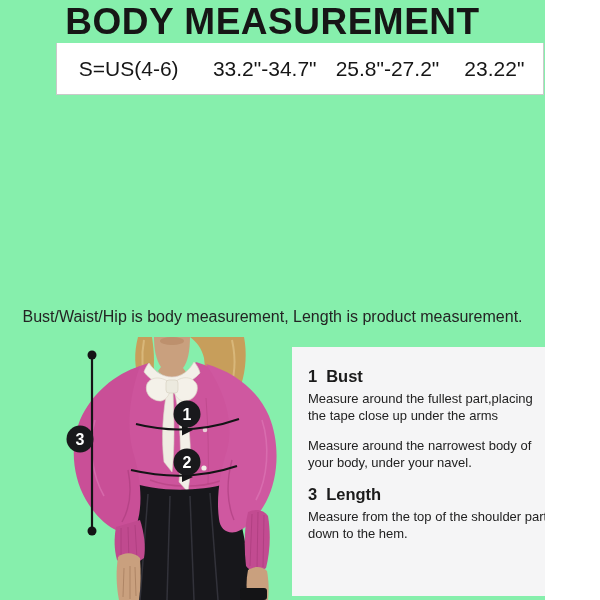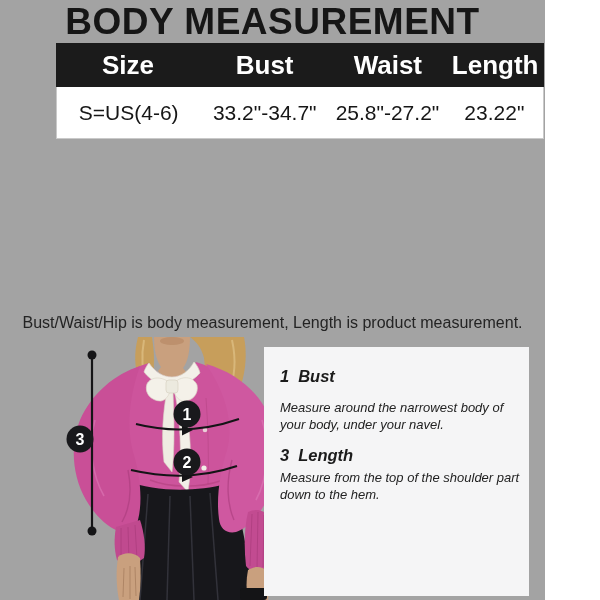--- a/index.html
+++ b/index.html
@@ -1,17 +1,17 @@
 <!DOCTYPE html>
 <html><head>
 <meta charset="utf-8">
 <style>
   html,body{margin:0;padding:0;background:#ffffff;}
   .canvas{
-    position:relative;width:545px;height:600px;background:#a3a3a3;
+    position:relative;width:545px;height:600px;background:#86efac;
     font-family:"Liberation Sans","DejaVu Sans",sans-serif;overflow:hidden;
   }
   .title{
     position:absolute;top:0;left:0;right:0;margin:0;text-align:center;
     font-size:37px;font-weight:800;letter-spacing:.5px;color:#161616;line-height:44px;
   }
   .size-table{position:absolute;left:56px;top:43px;width:488px;}
   .thead{
     display:grid;grid-template-columns:29.5% 26.5% 24% 20%;
     background:#1b1b1b;color:#ffffff;height:44px;align-items:center;
@@ -20,48 +20,42 @@
   .thead .cell{text-align:center;}
   .tbody{border:1px solid #c9c9c9;border-top:none;}
   .trow{
     display:grid;grid-template-columns:29.5% 26.5% 24% 20%;
     height:51px;align-items:center;font-size:21px;color:#161616;
     border-bottom:5px solid #f9a8d4;background:#fff;
   }
   .trow:last-child{border-bottom:none;}
   .trow .cell{text-align:center;white-space:nowrap;}
   .note{
-    position:absolute;top:308px;left:0;right:0;margin:6px;text-align:center;
+    position:absolute;top:308px;left:0;right:0;margin:0;text-align:center;
     font-size:16px;color:#242424;
   }
   .figure-svg{position:absolute;left:50px;top:337px;width:240px;height:263px;}
   .guide{
-    position:absolute;left:264px;top:347px;width:265px;height:249px;
-    background:#f5f5f6;box-sizing:border-box;padding:20px 8px 0 16px;font-style:italic;
+    position:absolute;left:292px;top:347px;width:265px;height:249px;
+    background:#f5f5f6;box-sizing:border-box;padding:20px 8px 0 16px;
   }
   .g-item{margin:0 0 13px 0;}
   .g-head{margin:0 0 4px 0;font-size:16.5px;font-weight:700;color:#1b1b1b;}
   .g-num{display:inline-block;margin-right:9px;}
   .g-desc{margin:0;font-size:13px;line-height:1.32;color:#222222;}
   .mnum{font-weight:700;}
 </style>
 </head>
 <body>
 
 <div class="canvas">
 
   <h1 class="title">BODY MEASUREMENT</h1>
 
   <div class="size-table">
-    <div class="thead">
-      <div class="cell">Size</div>
-      <div class="cell">Bust</div>
-      <div class="cell">Waist</div>
-      <div class="cell">Length</div>
-    </div>
     <div class="tbody">
       <div class="trow">
         <div class="cell">S=US(4-6)</div>
         <div class="cell">33.2"-34.7"</div>
         <div class="cell">25.8"-27.2"</div>
         <div class="cell">23.22"</div>
       </div>
     </div>
   </div>
 
@@ -122,20 +116,21 @@
     <text class="mnum" x="187" y="419.5" font-size="16" fill="#ffffff" text-anchor="middle">1</text>
     <circle cx="187" cy="462" r="13.5" fill="#19191c"></circle>
     <text class="mnum" x="187" y="467.5" font-size="16" fill="#ffffff" text-anchor="middle">2</text>
     <circle cx="80" cy="439" r="13.5" fill="#19191c"></circle>
     <text class="mnum" x="80" y="444.5" font-size="16" fill="#ffffff" text-anchor="middle">3</text>
   </svg>
 
   <aside class="guide">
     <div class="g-item">
       <h3 class="g-head"><span class="g-num">1</span><span>Bust</span></h3>
+      <p class="g-desc">Measure around the fullest part,placing the tape close up under the arms</p>
     </div>
     <div class="g-item">
       <p class="g-desc">Measure around the narrowest body of your body, under your navel.</p>
     </div>
     <div class="g-item">
       <h3 class="g-head"><span class="g-num">3</span><span>Length</span></h3>
       <p class="g-desc">Measure from the top of the shoulder part down to the hem.</p>
     </div>
   </aside>
 

